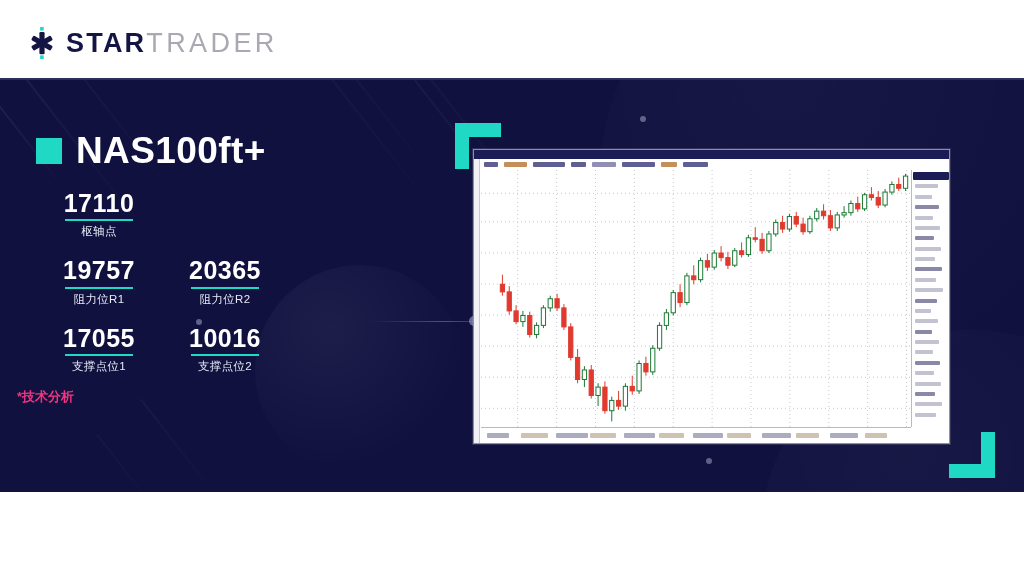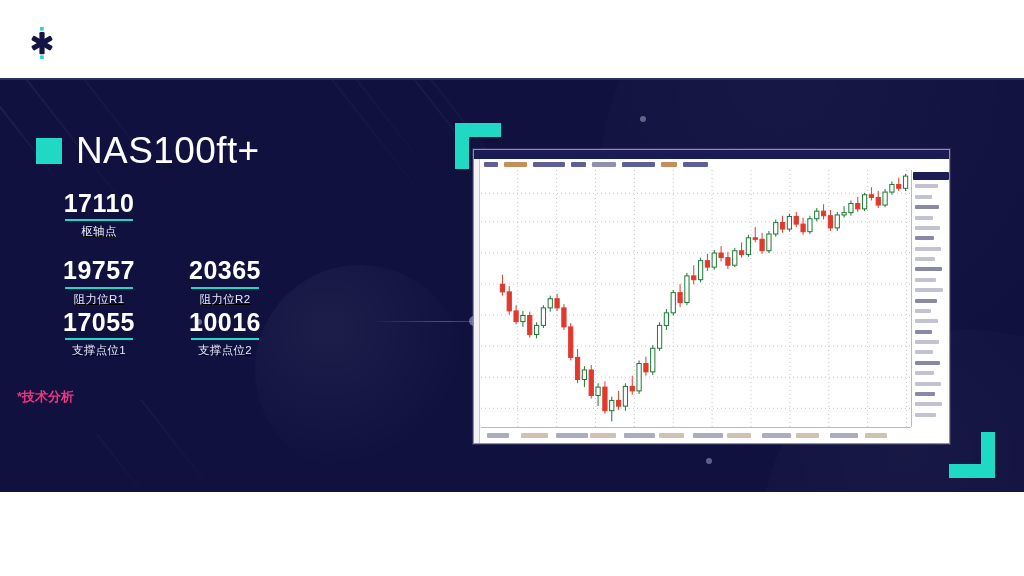--- a/index.html
+++ b/index.html
@@ -42,39 +42,39 @@
     position:absolute; border-radius:50%;
     background:radial-gradient(circle at 35% 30%, rgba(255,255,255,0.055), rgba(255,255,255,0.0) 70%);
   }
   .dot { position:absolute; border-radius:50%; background:rgba(190,195,225,0.45); }
   .thinline { position:absolute; height:1px; background:linear-gradient(90deg, rgba(255,255,255,0.0), rgba(190,195,225,0.35), rgba(255,255,255,0.0)); }
 
   
   .title-row { position:absolute; left:36px; top:132px; display:flex; align-items:center; }
   .title-bullet { width:26px; height:26px; background:#1fd9c5; margin-right:14px; }
   .title-text {
-    color:#ffffff; font-size:37px; font-weight:normal; letter-spacing:0.4px; line-height:1;
-  }
-
-  
-  .levels { position:absolute; left:36px; top:188px; width:260px;text-decoration:underline; }
+    color:#ffffff; font-size:37px; font-weight:bold; letter-spacing:0.4px; line-height:1;
+  }
+
+  
+  .levels { position:absolute; left:36px; top:188px; width:260px; }
   .lv-row { display:flex; }
   .lv {
     text-align:center; padding-top:2px;
   }
   .lv-pivot { width:126px; }
   .lv-cell  { width:126px; }
   .lv-num {
     color:#ffffff; font-size:25px; font-weight:bold; letter-spacing:0.5px; line-height:1.05;
     display:inline-block;
   }
   .lv-underline { width:68px; height:2px; background:#1fd9c5; margin:3px auto 3px auto; }
   .lv-label { color:#e7e9f5; font-size:11.5px; letter-spacing:0.3px; }
   .lv-row-2 { margin-top:16px; }
-  .lv-row-3 { }
+  .lv-row-3 { margin-top:16px; }
 
   
   .analysis { position:absolute; left:17px; top:388px; width:390px; }
   .an-head { color:#f0357f; font-size:13px; font-weight:bold; margin-bottom:5px; }
   .an-body { color:#ffffff; font-size:12.6px; line-height:1.62; font-weight:bold; }
 
   
   .bracket { position:absolute; }
   .bracket span { position:absolute; background:#1fd9c5; display:block; }
   .br-tl { left:455px; top:123px; width:46px; height:46px; }
@@ -140,20 +140,24 @@
   <div class="header">
     <div class="logo">
       <div class="logo-mark">
         <svg width="34" height="34" viewBox="0 0 34 34">
           <rect x="15.1" y="1.0" width="3.6" height="3.6" fill="#1fd9c5"></rect>
           <rect x="15.1" y="29.4" width="3.6" height="3.6" fill="#1fd9c5"></rect>
           <rect x="14.4" y="6.0" width="5.2" height="22.2" rx="1.2" fill="#151545"></rect>
           <rect x="14.4" y="6.0" width="5.2" height="22.2" rx="1.2" fill="#151545" transform="rotate(60 17 17.1)"></rect>
           <rect x="14.4" y="6.0" width="5.2" height="22.2" rx="1.2" fill="#151545" transform="rotate(-60 17 17.1)"></rect>
         </svg>
+      </div>
+      <div class="logo-text">
+        <span class="logo-star">STAR</span>
+          <span class="logo-trader">TRADER</span>
       </div>
     </div>
     <div class="header-rule"></div>
   </div>
 
   <div class="panel">
 
     <div class="panel-bg">
       <div class="streak" style="left:-30px; top:-10px; width:2px; height:150px; transform:rotate(-38deg); opacity:.85;"></div>
       <div class="streak" style="left:10px; top:-20px; width:2px; height:210px; transform:rotate(-38deg); opacity:.55;"></div>

